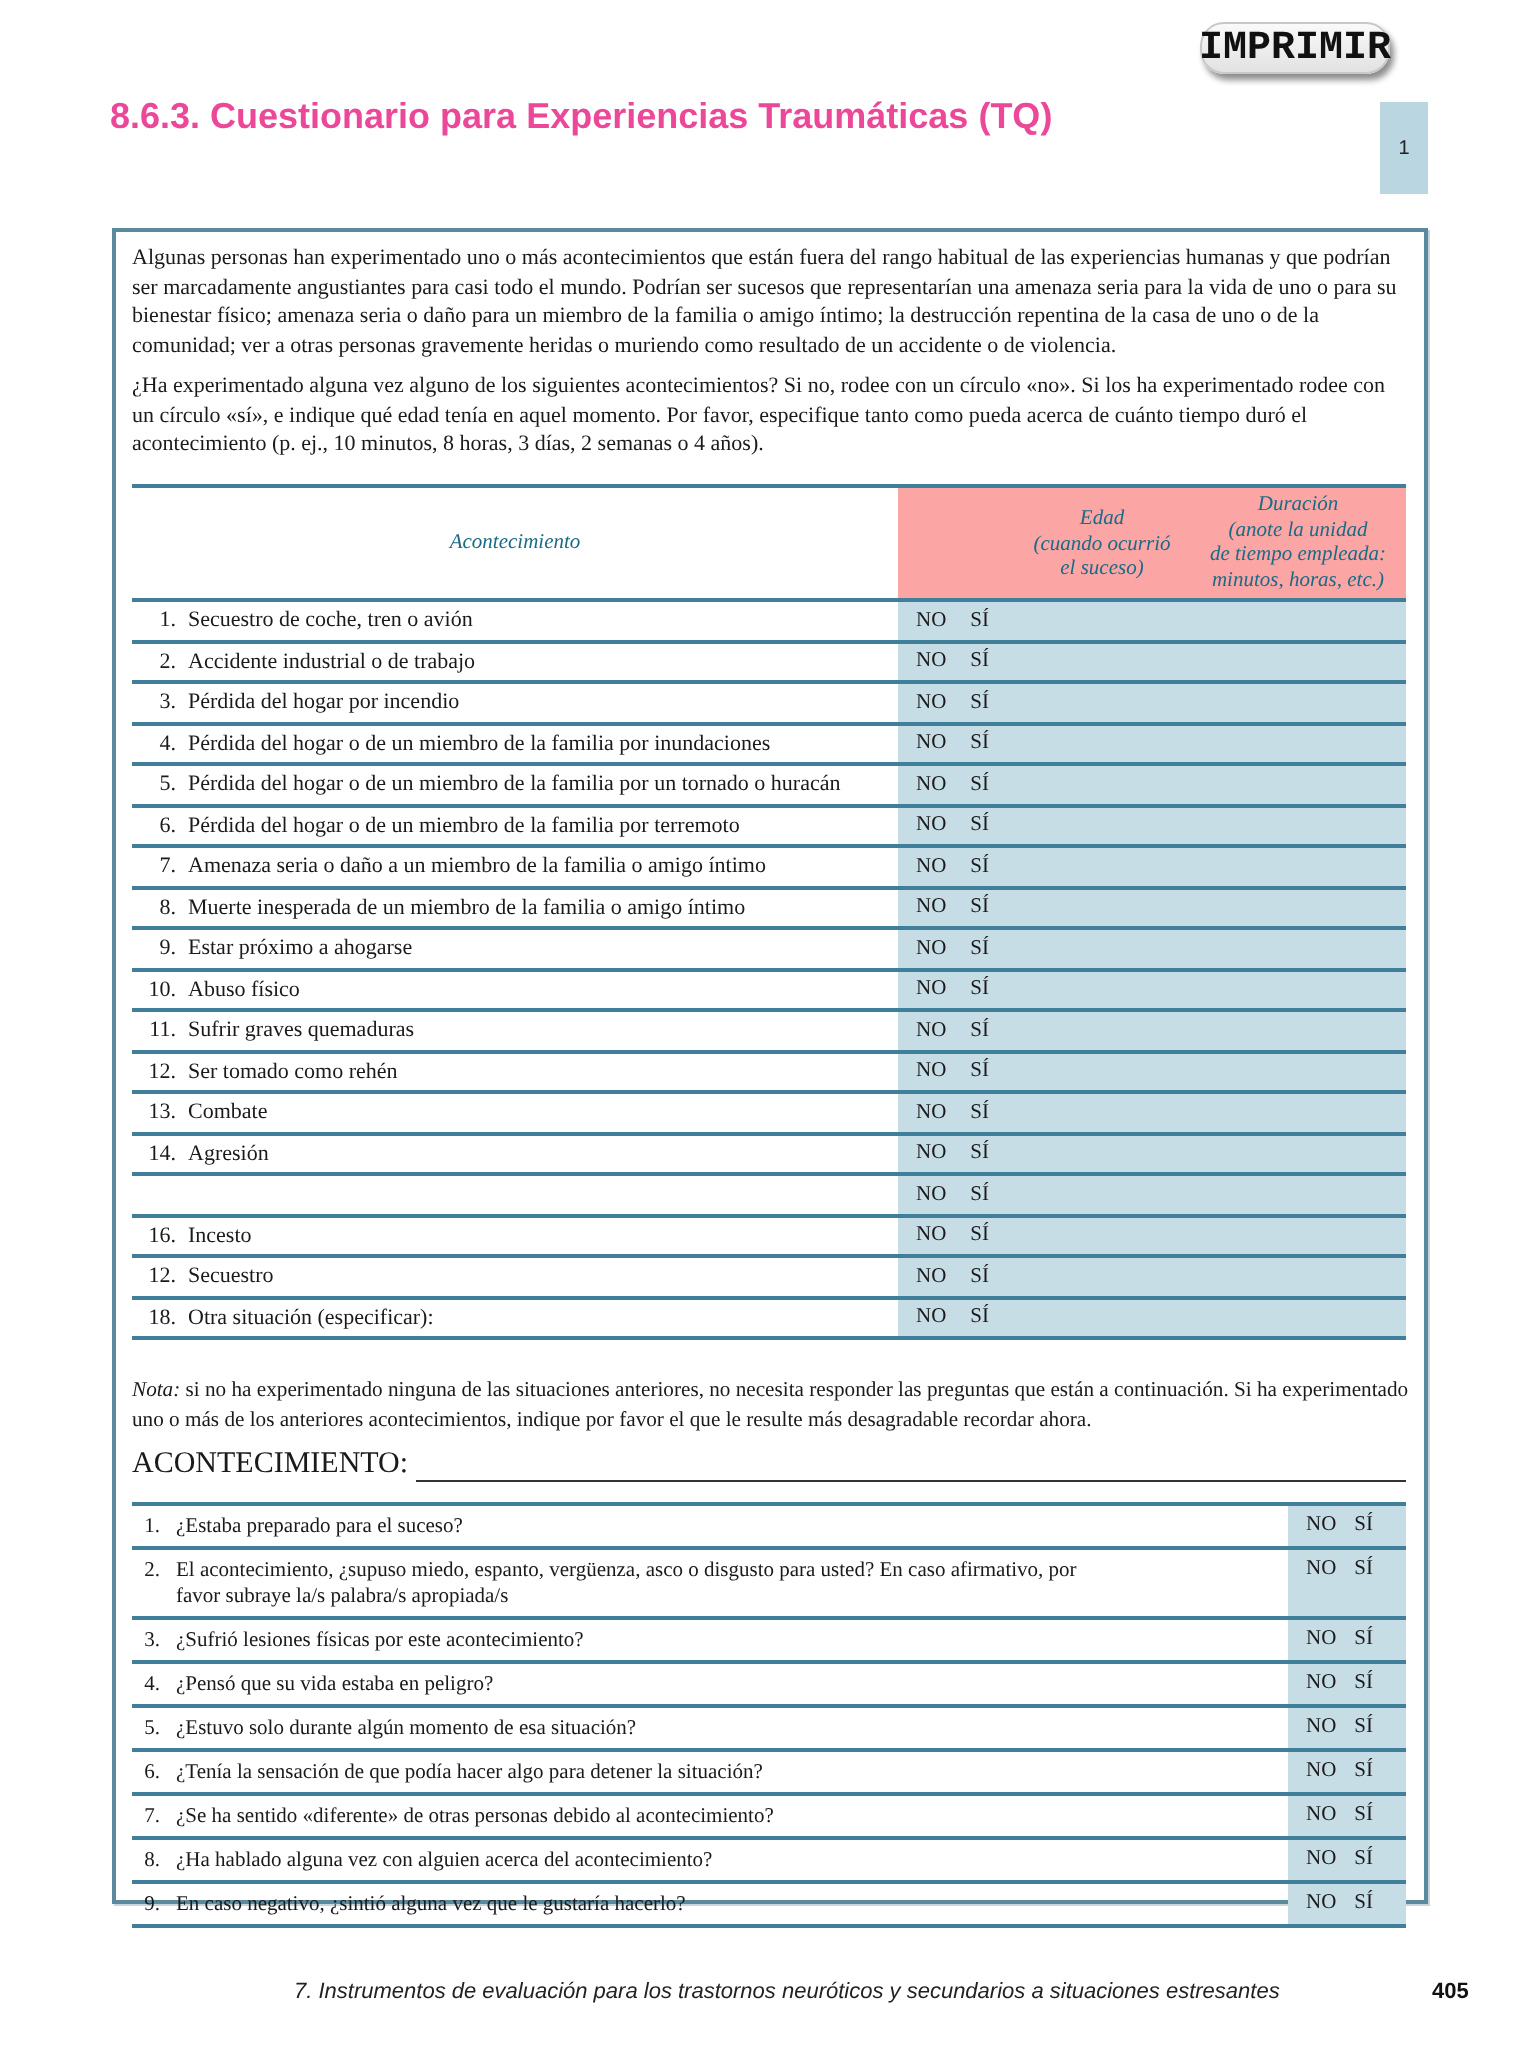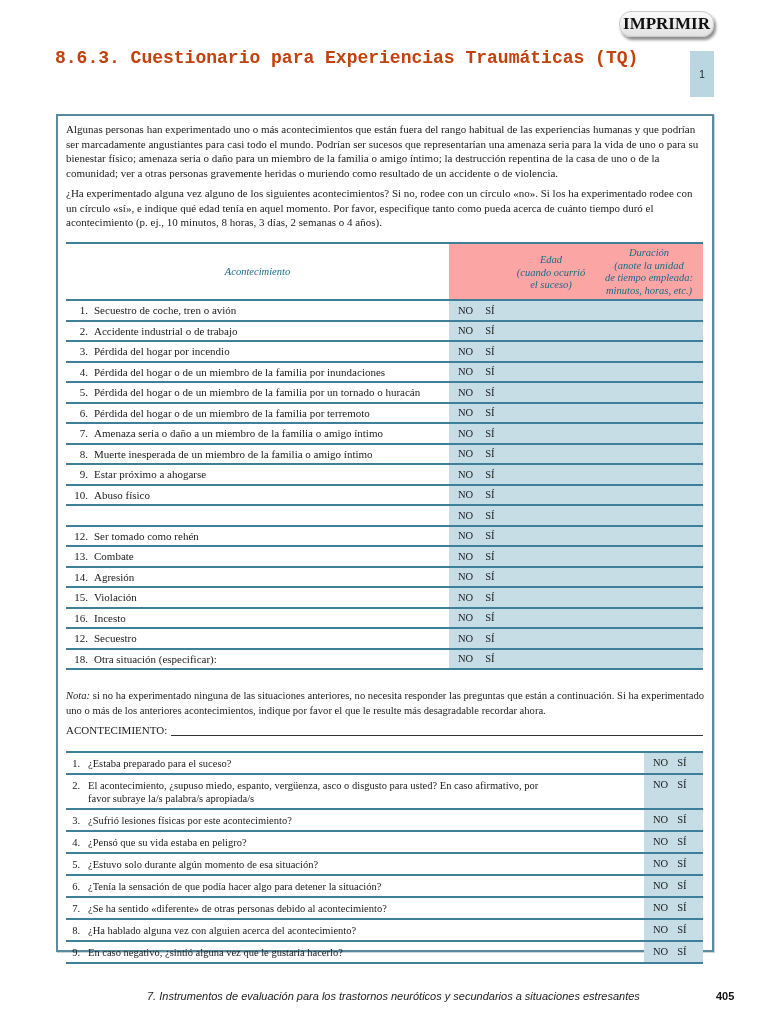--- a/index.html
+++ b/index.html
@@ -1,33 +1,33 @@
 <!DOCTYPE html>
 <html><head>
   <meta charset="utf-8">
   <style>
     * { box-sizing: border-box; margin: 0; padding: 0; }
     html, body { width: 768px; height: 1024px; background: #ffffff; overflow: hidden; }
     body { position: relative; font-family: "Liberation Serif", serif; color: #1a1a1a; }
 
     .print-btn {
-      position: absolute; left: 619px; top: 11px; width: 95px; height: 26px;
+      position: absolute; left: 600px; top: 11px; width: 95px; height: 26px;
       border-radius: 12px;
       background: linear-gradient(#fafafa, #e2e2e2);
       border: 1px solid #c8c8c8;
       box-shadow: 2px 3px 3px rgba(0,0,0,0.45);
-      font-family: Liberation Serif, serif; font-weight: bold; font-size: 17px;
+      font-family: Liberation Mono, monospace; font-weight: bold; font-size: 20px;
       color: #111; display: flex; align-items: center; justify-content: center;
       letter-spacing: 0px; cursor: pointer;
     }
 
     .title {
       position: absolute; left: 55px; top: 48px;
-      font-family: Liberation Mono, monospace; font-weight: bold; font-size: 18px;
-      color: #c2410c;
+      font-family: Liberation Sans, sans-serif; font-weight: bold; font-size: 18px;
+      color: #ec4899;
     }
 
     .page-tab {
       position: absolute; left: 690px; top: 51px; width: 24px; height: 46px;
       background: #b9d6e1; font-family: "Liberation Sans", sans-serif; font-size: 10px;
       color: #222; display: flex; align-items: center; justify-content: center;
     }
 
     .frame {
       position: absolute; left: 56px; top: 114px; width: 658px; height: 838px;
@@ -78,21 +78,21 @@
     .yn { display: inline-flex; gap: 12px; font-size: 10.5px; align-items: flex-end; }
     .yn span { cursor: pointer; }
 
     .note {
       position: absolute; left: 66px; top: 688px; width: 640px;
       font-size: 10.6px; line-height: 15px;
     }
     .note i { font-style: italic; }
     .acont {
       position: absolute; left: 66px; top: 724px; width: 637px;
-      font-size: 11px; display: flex; align-items: flex-end;
+      font-size: 15px; display: flex; align-items: flex-end;
     }
     .acont .line {
       flex: 1; border-bottom: 1px solid #333; height: 10px; margin-left: 4px;
     }
 
     
     .tbl2 { position: absolute; left: 66px; top: 751px; width: 637px; border-top: 2px solid #3f7f99; }
     .t2-row {
       position: relative; border-bottom: 2px solid #3f7f99; font-size: 10.5px;
       min-height: 20px;
@@ -260,20 +260,24 @@
           <span>Abuso físico</span>
         </div>
         <div class="resp">
           <span class="yn">
             <span>NO</span>
             <span>SÍ</span>
           </span>
         </div>
       </div>
       <div class="t1-row">
+        <div class="lbl">
+          <span class="num">11.</span>
+          <span>Sufrir graves quemaduras</span>
+        </div>
         <div class="resp">
           <span class="yn">
             <span>NO</span>
             <span>SÍ</span>
           </span>
         </div>
       </div>
       <div class="t1-row">
         <div class="lbl">
           <span class="num">12.</span>
@@ -304,24 +308,20 @@
           <span>Agresión</span>
         </div>
         <div class="resp">
           <span class="yn">
             <span>NO</span>
             <span>SÍ</span>
           </span>
         </div>
       </div>
       <div class="t1-row">
-        <div class="lbl">
-          <span class="num">15.</span>
-          <span>Violación</span>
-        </div>
         <div class="resp">
           <span class="yn">
             <span>NO</span>
             <span>SÍ</span>
           </span>
         </div>
       </div>
       <div class="t1-row">
         <div class="lbl">
           <span class="num">16.</span>

